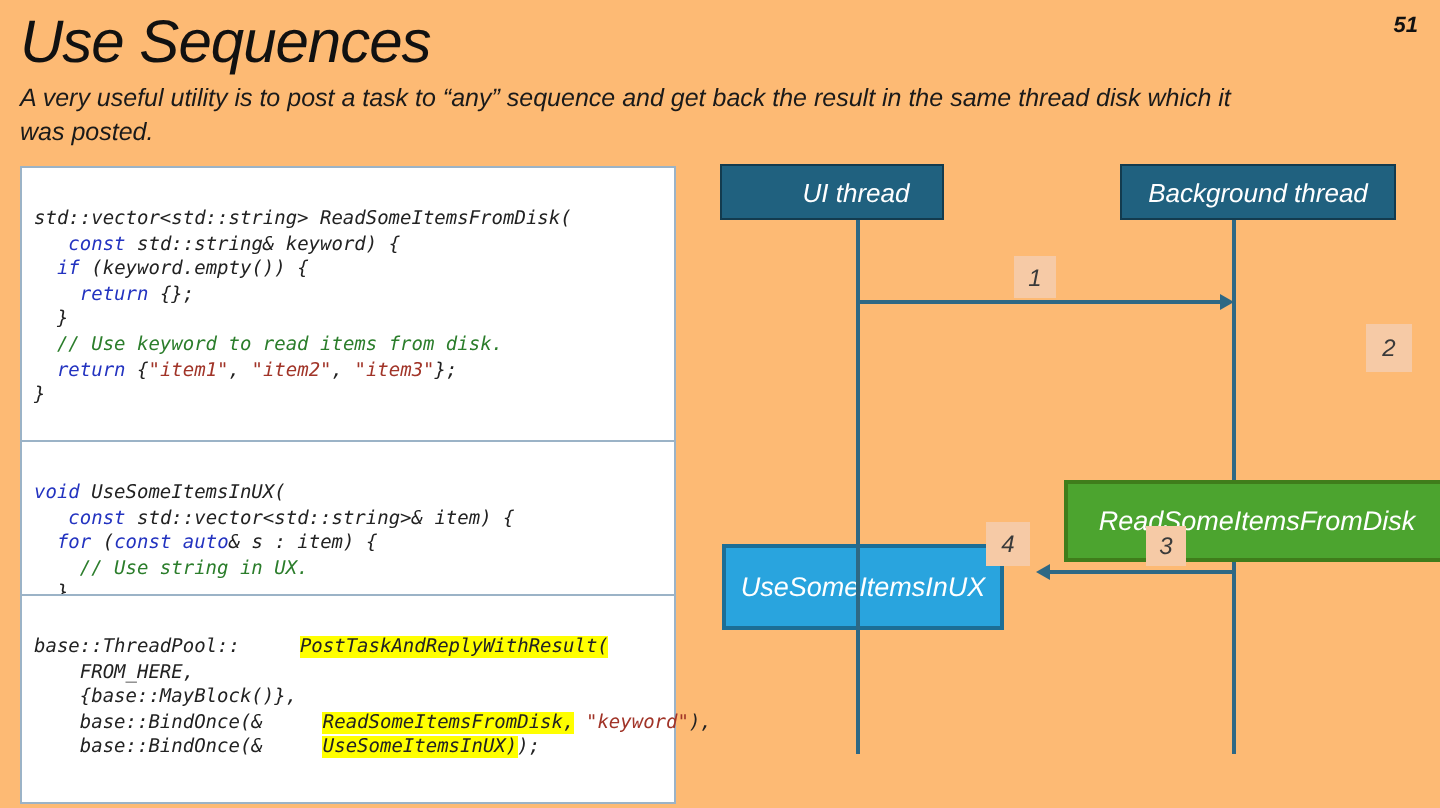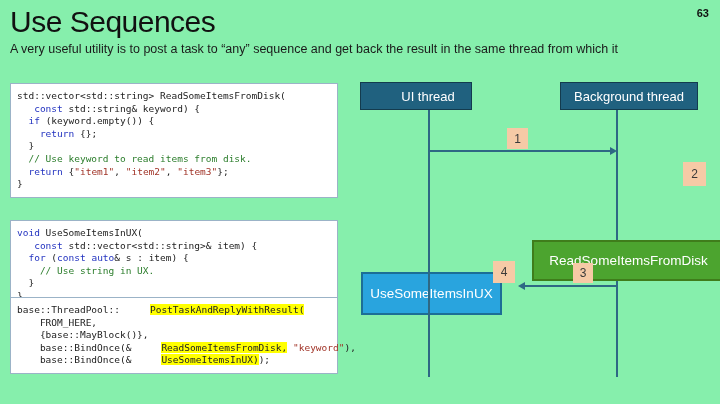--- a/index.html
+++ b/index.html
@@ -7,39 +7,39 @@
     --green_box:#4CA42F; --green_border:#3F7D1B;
     --blue_box:#29A4DE; --blue_border:#1C6E96;
     --badge:#F6CAA6; --badge_text:#3A3A3A;
     --line:#2E6884;
     --keyword:#2333C0; --comment:#2B7D2B; --string:#A13428;
     --highlight:#FFFF00; --code_border:#9BB3C7; --code_text:#222222;
   }
   *{margin:0;padding:0;box-sizing:border-box;}
   html,body{background:#888;}
   .stage{
-    position:relative;width:720px;height:404px;background:#86efac;
-    font-family:"Liberation Sans",sans-serif;overflow:hidden;
+    position:relative;width:720px;height:404px;background:#fdba74;
+    font-family:"Liberation Sans",sans-serif;overflow:hidden;font-style:italic;
   }
   .title{
     position:absolute;left:10px;top:5px;font-size:30px;font-weight:400;
     color:#111;letter-spacing:-0.5px;
   }
   .page-num{
     position:absolute;right:11px;top:7px;font-size:11px;font-weight:700;color:#111;
   }
   .subtitle{
     position:absolute;left:10px;top:41px;font-size:12.5px;line-height:17px;color:#1a1a1a;
   }
   .code{
     position:absolute;left:10px;width:328px;background:#fff;
     border:1px solid var(--code_border);
     font-family:"DejaVu Sans Mono","Liberation Mono",monospace;
     font-size:9.5px;line-height:12.6px;color:var(--code_text);
-    padding:6px 6px;white-space:pre;
+    padding:20px 6px;white-space:pre;
   }
   #code1{top:83px;}
   #code2{top:220px;}
   #code3{top:297px;}
   .code .kw{color:var(--keyword);}
   .code .com{color:var(--comment);}
   .code .str{color:var(--string);}
   .code .hl{background:var(--highlight);margin-left:30px;}
   
   .actor{
@@ -83,24 +83,25 @@
   #badge2{left:683px;top:162px;width:23px;height:24px;}
   #badge3{left:573px;top:263px;width:20px;height:20px;}
   #badge4{left:493px;top:261px;width:22px;height:22px;}
 </style>
 </head>
 <body>
 
 <div class="stage">
 
   <div class="title">Use Sequences</div>
-  <div class="page-num">63</div>
+  <div class="page-num">51</div>
 
   <div class="subtitle">
-    <div>A very useful utility is to post a task to “any” sequence and get back the result in the same thread from which it</div>
+    <div>A very useful utility is to post a task to “any” sequence and get back the result in the same thread disk which it</div>
+    <div>was posted.</div>
   </div>
 
   <div id="code1" class="code"><div><span>std::vector&lt;std::string&gt; ReadSomeItemsFromDisk(</span></div><div><span>   </span><span class="kw">const</span><span> std::string&amp; keyword) {</span></div><div><span>  </span><span class="kw">if</span><span> (keyword.empty()) {</span></div><div><span>    </span><span class="kw">return</span><span> {};</span></div><div><span>  }</span></div><div><span>  </span><span class="com">// Use keyword to read items from disk.</span></div><div><span>  </span><span class="kw">return</span><span> {</span><span class="str">"item1"</span><span>, </span><span class="str">"item2"</span><span>, </span><span class="str">"item3"</span><span>};</span></div><div><span>}</span></div></div>
   <div id="code2" class="code"><div><span class="kw">void</span><span> UseSomeItemsInUX(</span></div><div><span>   </span><span class="kw">const</span><span> std::vector&lt;std::string&gt;&amp; item) {</span></div><div><span>  </span><span class="kw">for</span><span> (</span><span class="kw">const</span><span> </span><span class="kw">auto</span><span>&amp; s : item) {</span></div><div><span>    </span><span class="com">// Use string in UX.</span></div><div><span>  }</span></div><div><span>}</span></div></div>
   <div id="code3" class="code"><div><span>base::ThreadPool::</span><span class="hl">PostTaskAndReplyWithResult(</span></div><div><span>    FROM_HERE,</span></div><div><span>    {base::MayBlock()},</span></div><div><span>    base::BindOnce(&amp;</span><span class="hl">ReadSomeItemsFromDisk,</span><span> </span><span class="str">"keyword"</span><span>),</span></div><div><span>    base::BindOnce(&amp;</span><span class="hl">UseSomeItemsInUX)</span><span>);</span></div></div>
 
   <div id="lifeline-ui" class="lifeline"></div>
   <div id="lifeline-bg" class="lifeline"></div>
 
   <div id="actor-ui" class="actor">

